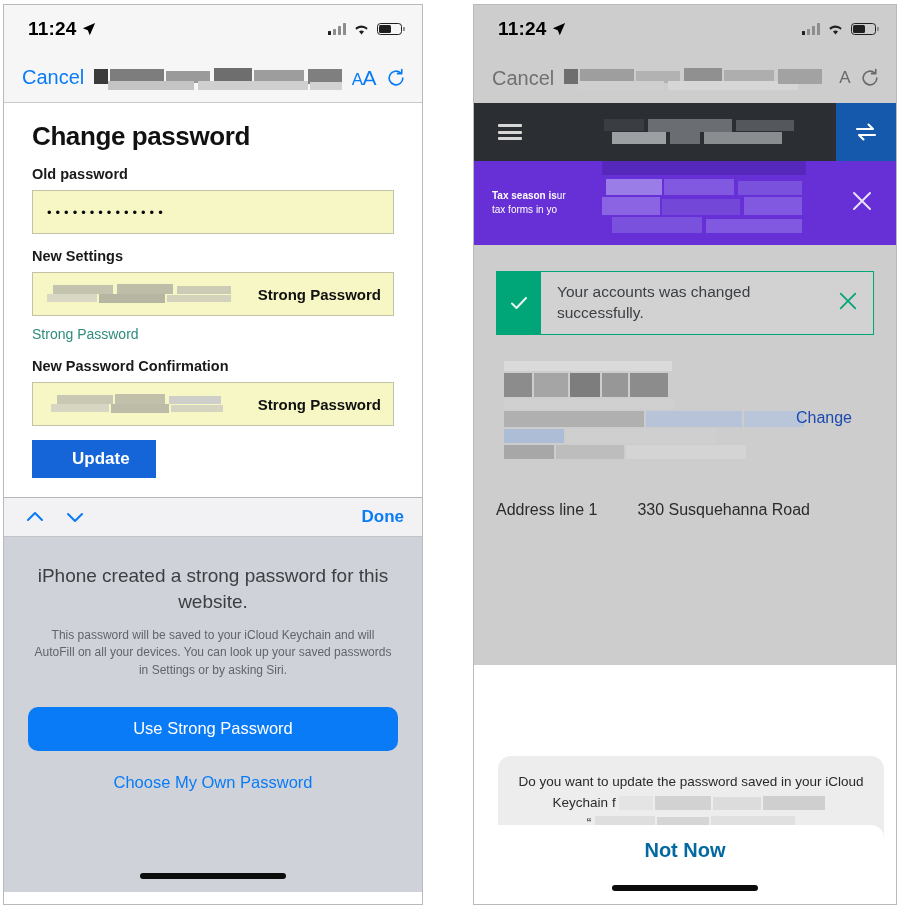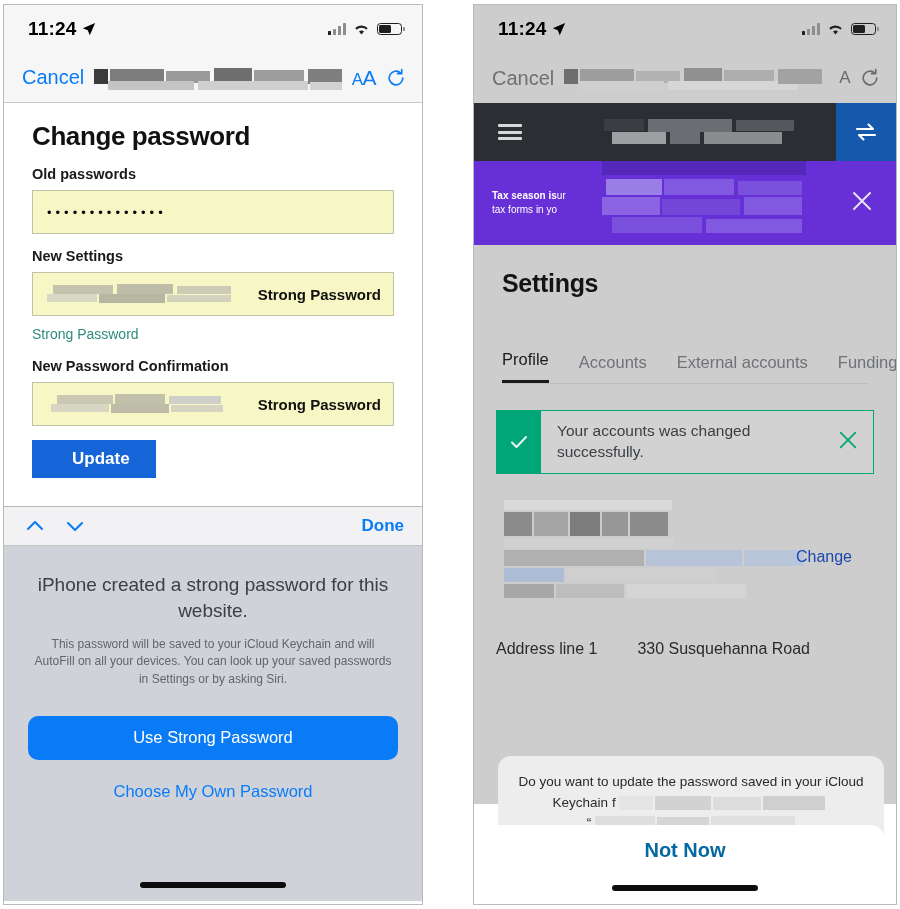--- a/index.html
+++ b/index.html
@@ -86,21 +86,21 @@
   .strong-tag { font-size: 15px; font-weight: bold; color: #111; white-space: nowrap; }
   .hint-strong { font-size: 14px; color: #2f8b7c; margin: -4px 0 16px 0; }
   .update-btn {
     display: inline-block; background: #1565d8; color: #fff;
     font-size: 17px; font-weight: bold;
     padding: 9px 26px 9px 40px; border: none;
   }
 
   
   #autofill-sheet {
-    position: absolute; left: 0; right: 0; bottom: 3px;
+    position: absolute; left: 0; right: 0; bottom: 12px;
     background: #cfd3d9;
     border-top: 1px solid #b6b6b6;
   }
   .af-toolbar {
     height: 39px; background: #f2f2f4; border-bottom: 1px solid #c3c3c5;
     display: flex; align-items: center; padding: 0 18px;
   }
   .chev { width: 26px; height: 26px; margin-right: 14px; }
   .af-done { margin-left: auto; color: #0a7bf7; font-size: 17px; font-weight: bold; }
   .af-body { padding: 26px 24px 0 24px; text-align: center; }
@@ -233,21 +233,21 @@
       <svg class="reload" viewBox="0 0 22 22">
         <path d="M18.5 11a7.5 7.5 0 1 1-2.3-5.4" fill="none" stroke="#0a7bf7" stroke-width="1.8" stroke-linecap="round"></path>
         <path d="M17.3 1.6v4.6h-4.6" fill="none" stroke="#0a7bf7" stroke-width="1.8" stroke-linecap="round" stroke-linejoin="round"></path>
       </svg>
     </div>
 
     <div class="page">
       <div class="page-inner">
         <h1 class="title">Change password</h1>
 
-        <div class="field-label">Old passwords</div>
+        <div class="field-label">Old password</div>
         <div class="pw-field">
           <span class="dots">••••••••••••••</span>
         </div>
 
         <div class="field-label">New Settings</div>
         <div class="pw-field">
           <span class="blur" style="width:190px;height:20px;">
             <i style="left:6px;top:1px;width:60px;height:9px;background:#c3c3ae;"></i>
             <i style="left:70px;top:0px;width:56px;height:10px;background:#bdbda8;"></i>
             <i style="left:130px;top:2px;width:54px;height:8px;background:#cbcbb6;"></i>
@@ -380,29 +380,20 @@
         <i style="left:10px;top:56px;width:90px;height:16px;background:#7a51dd;"></i>
         <i style="left:104px;top:58px;width:96px;height:14px;background:#8059e0;"></i>
       </span>
       <span class="promo-close">
         <svg width="24" height="24" viewBox="0 0 24 24">
           <path d="M4 4l16 16M20 4L4 20" stroke="#e8e2f7" stroke-width="2" stroke-linecap="round"></path>
         </svg>
       </span>
     </div>
 
-    <div class="settings-area">
-      <h2 class="settings-title">Settings</h2>
-      <div class="tabs">
-        <span class="tab active">Profile</span>
-        <span class="tab">Accounts</span>
-        <span class="tab">External accounts</span>
-        <span class="tab">Funding</span>
-      </div>
-    </div>
 
     <div class="content-area" style="height:420px;">
       <div class="alert-success">
         <span class="alert-icon">
           <svg width="24" height="24" viewBox="0 0 24 24">
             <path d="M5 12.5l4.5 4.5L19 7" fill="none" stroke="#e6f4ef" stroke-width="2.1" stroke-linecap="round" stroke-linejoin="round"></path>
           </svg>
         </span>
         <span class="alert-body">
           <span class="alert-msg">Your accounts was changed successfully.</span>

